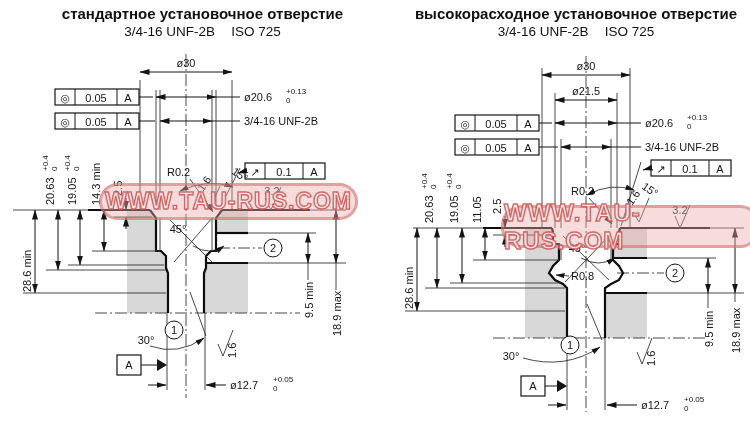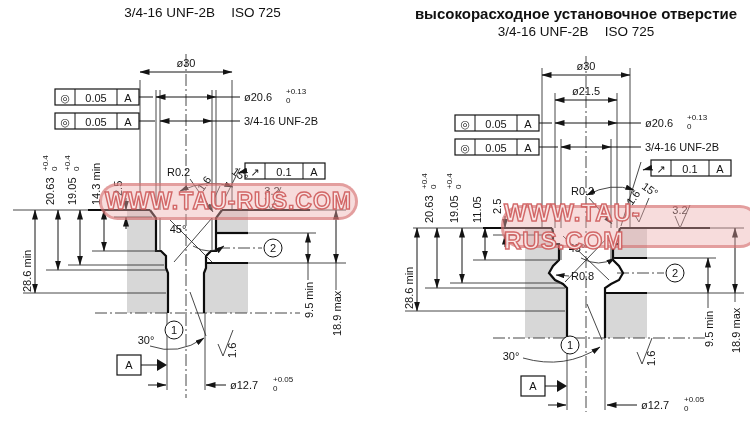--- a/index.html
+++ b/index.html
@@ -22,20 +22,21 @@
   .watermark{position:absolute;display:flex;align-items:center;justify-content:center;
     border-radius:20px;background:rgba(236,172,172,0.42);border:3px solid rgba(208,96,96,0.5);
     font-weight:bold;letter-spacing:1px;color:rgba(255,252,252,0.82);
     -webkit-text-stroke:1.4px rgba(205,85,85,0.85);text-shadow:0 0 1px rgba(205,85,85,0.7);
     pointer-events:none;z-index:5;margin-left:34px;}
 </style>
 </head>
 <body>
 
 <div class="panel-title" style="left:15px;top:5px;width:375px;">
+  <div class="t1">стандартное установочное отверстие</div>
   <div class="t2"><span>3/4-16 UNF-2B</span><span class="gap"></span><span>ISO 725</span></div>
 </div>
 <div class="panel-title" style="left:390px;top:5px;width:372px;">
   <div class="t1">высокорасходное установочное отверстие</div>
   <div class="t2"><span>3/4-16 UNF-2B</span><span class="gap"></span><span>ISO 725</span></div>
 </div>
 
 <svg width="375" height="385" viewBox="0 0 375 385" style="left:0;top:40px;">
   <defs>
     <marker id="ahL" viewBox="0 0 10 6" refX="9.5" refY="3" markerWidth="10" markerHeight="6" orient="auto-start-reverse">

